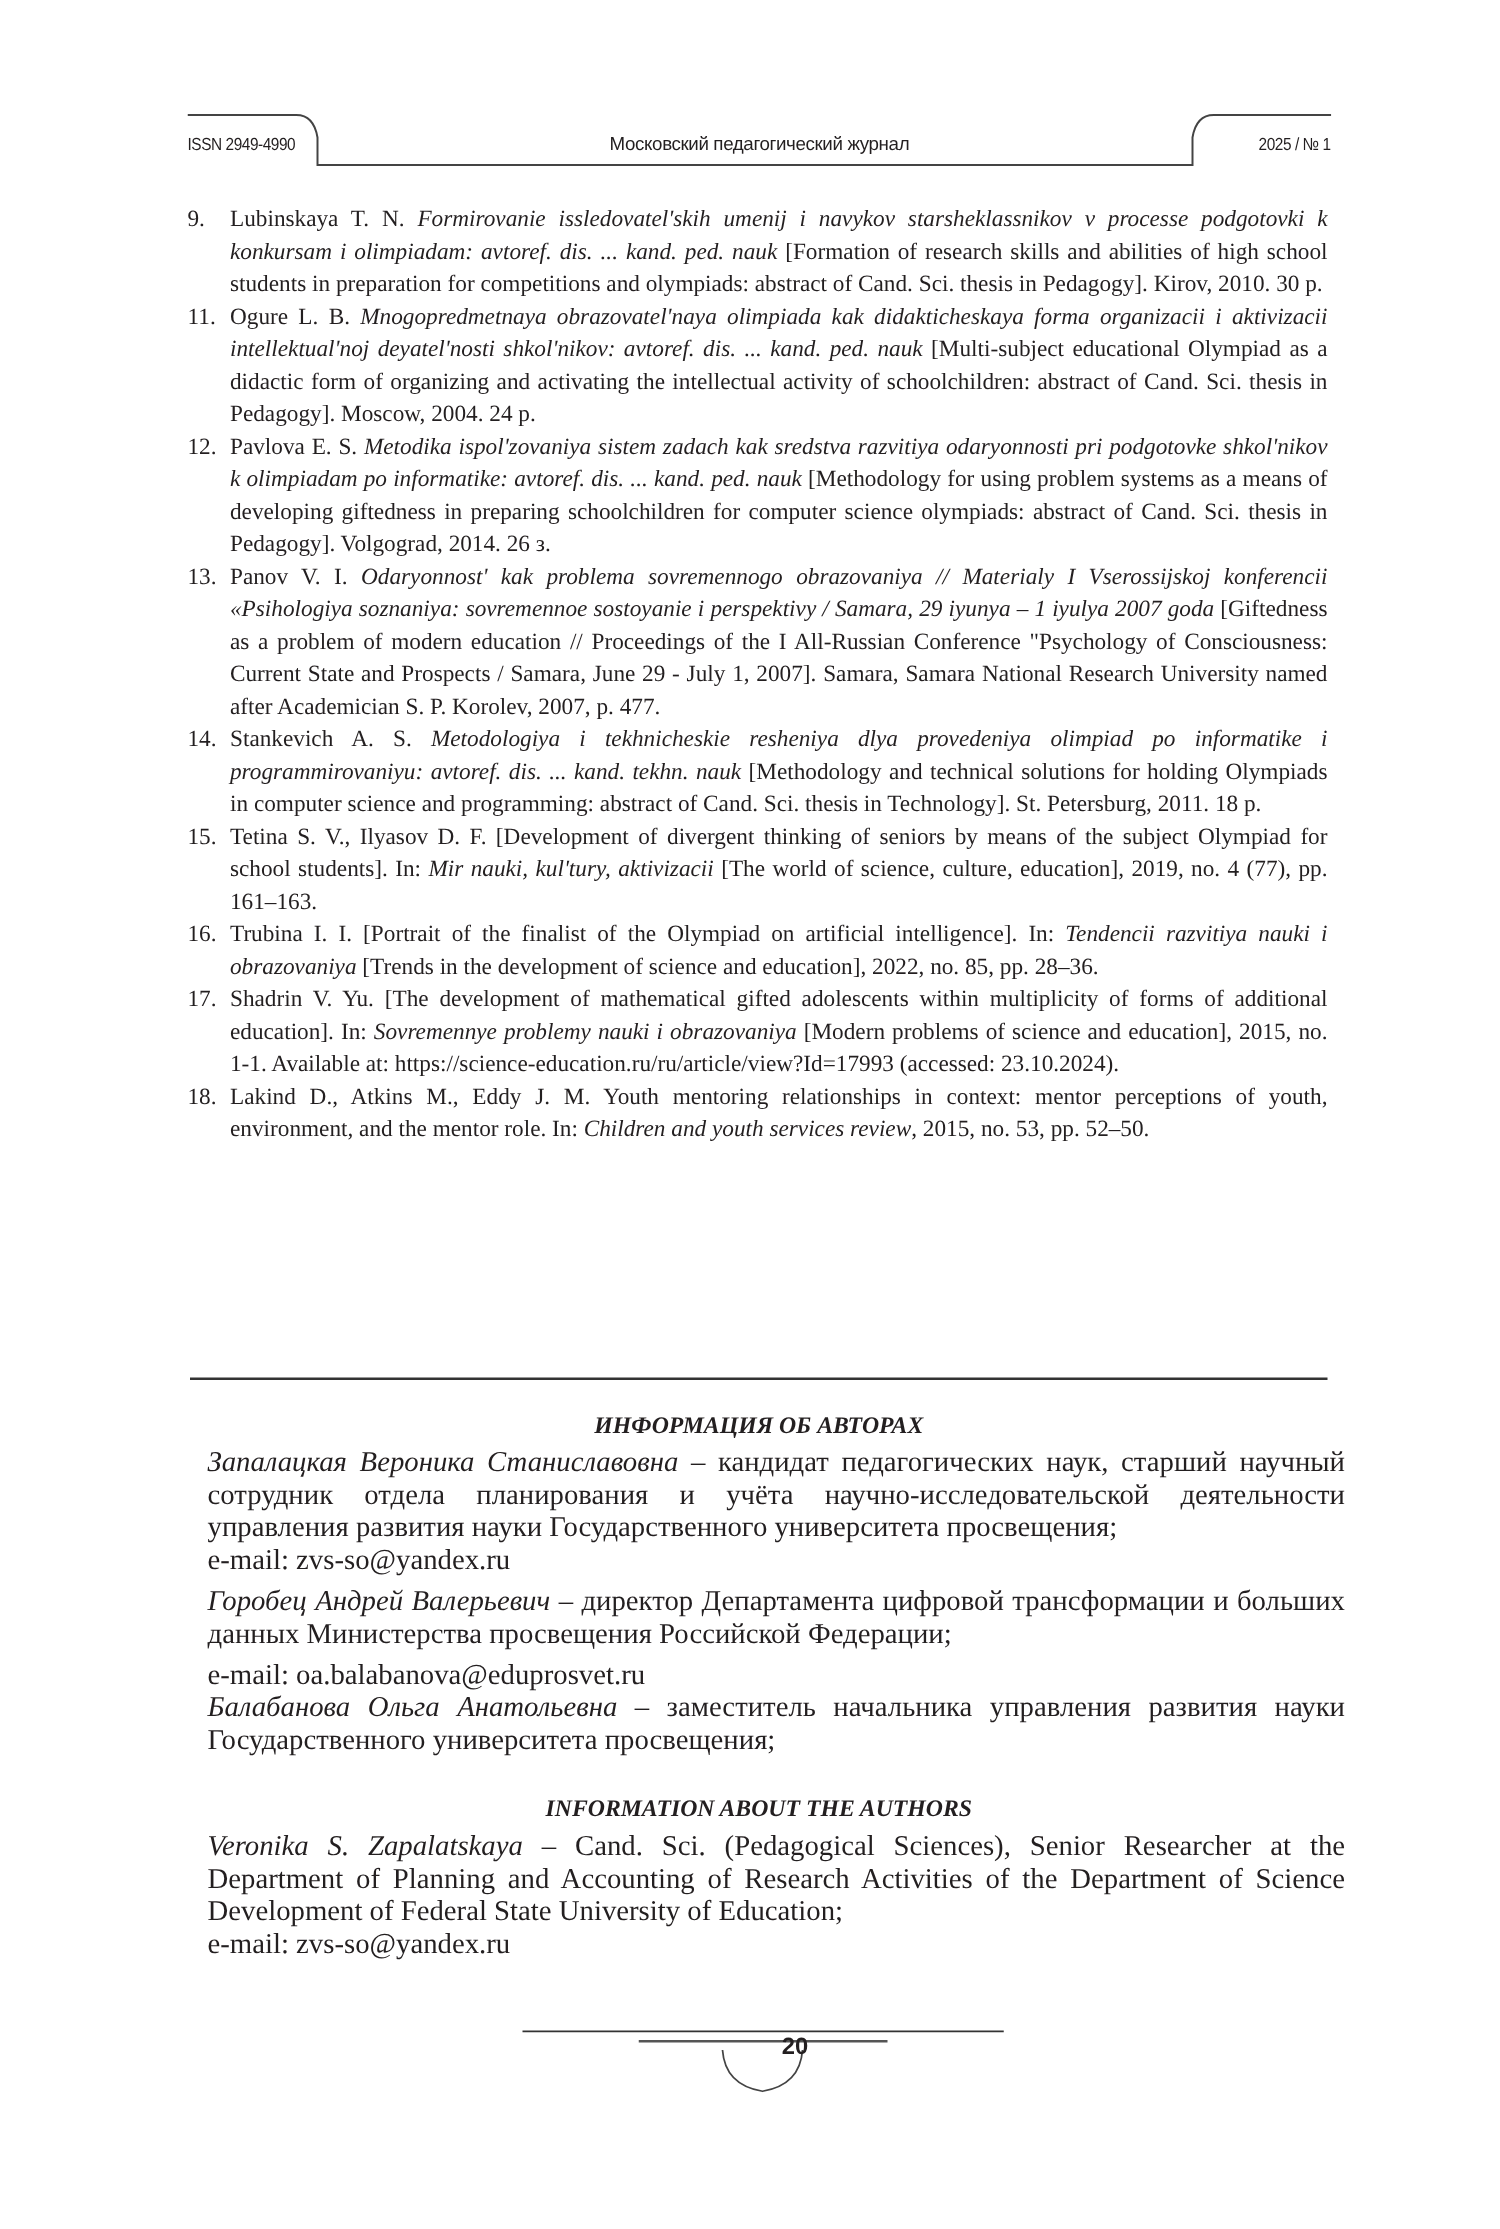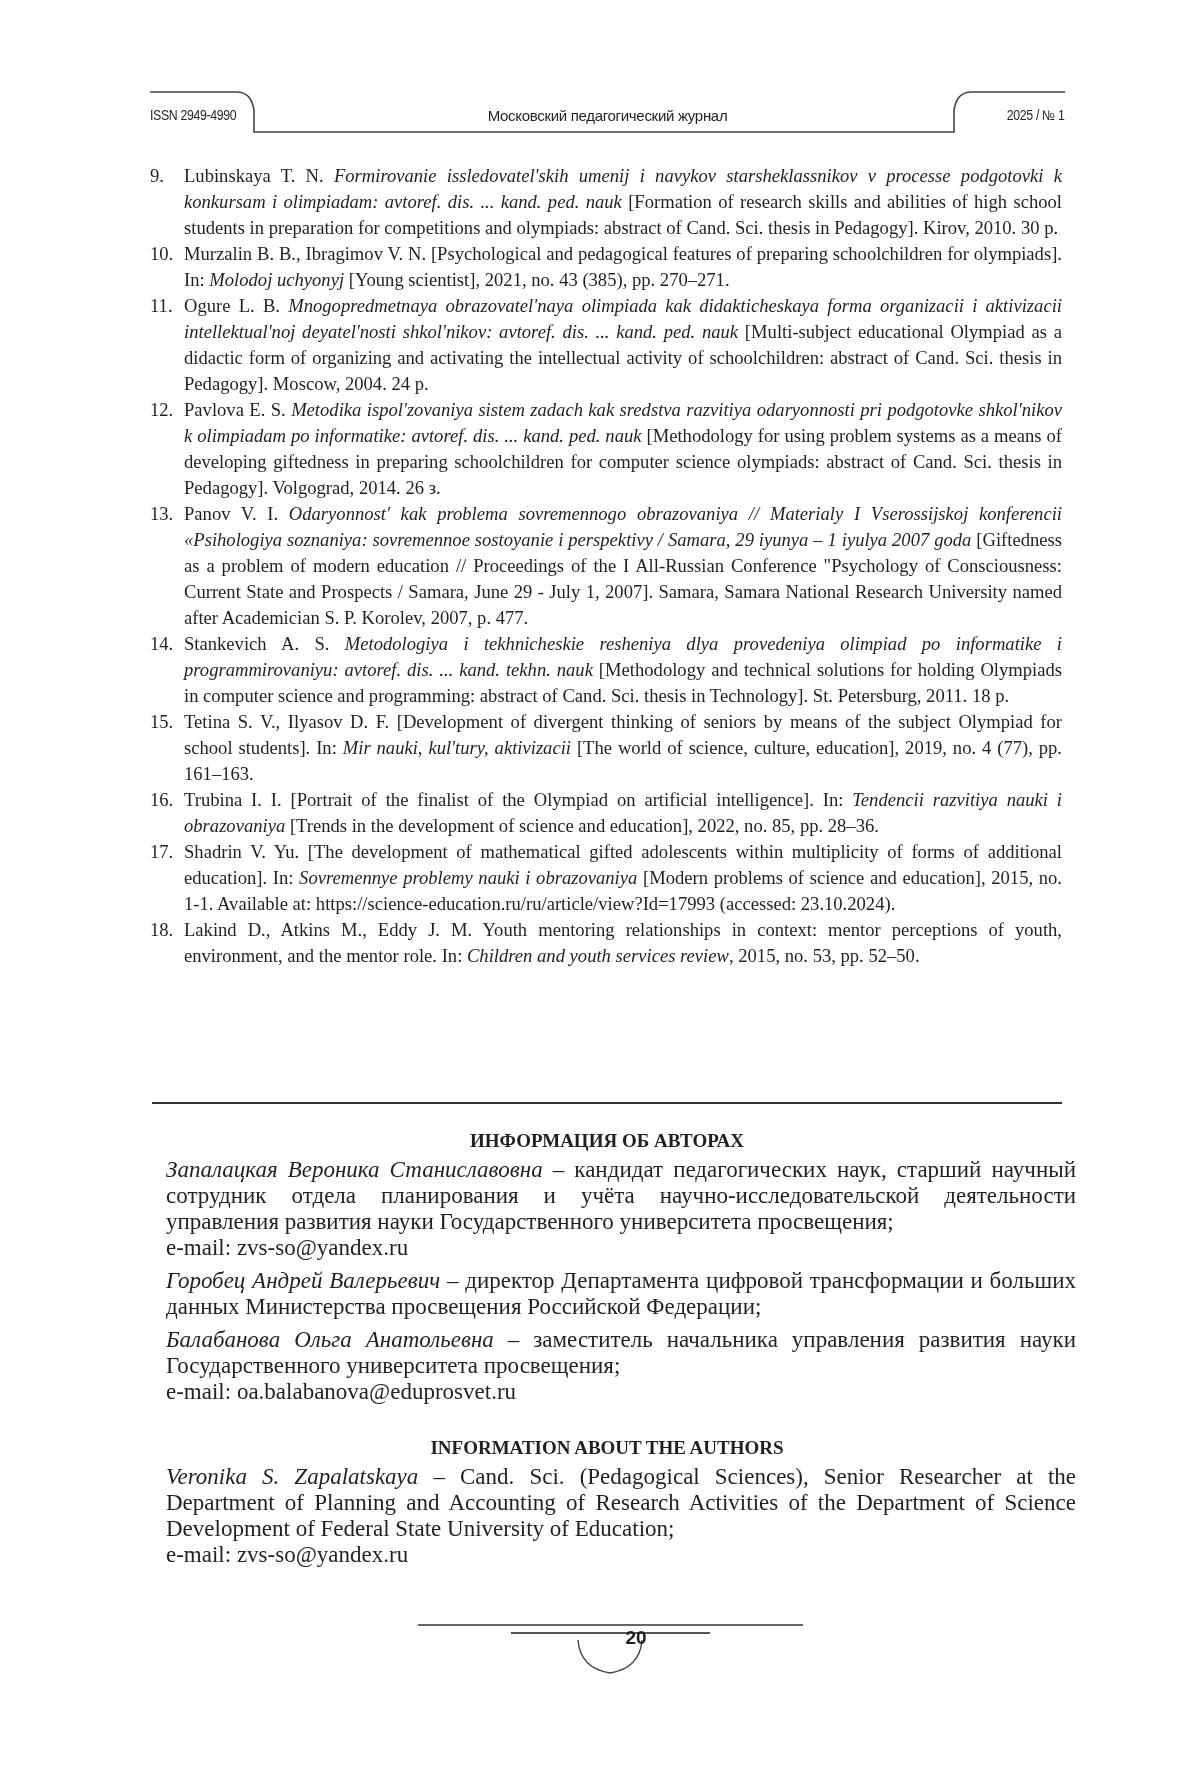--- a/index.html
+++ b/index.html
@@ -19,21 +19,21 @@
   
   .refs { position: absolute; left: 152px; top: 163px; width: 910px; font-size: 18.6px;
           line-height: 26px; text-align: justify; }
   .ref { position: relative; padding-left: 32px; }
   .ref .num { position: absolute; left: -2px; top: 0; }
   .ref i { font-style: italic; }
 
   .rule { position: absolute; left: 152px; width: 910px; height: 2px; background: #333; }
 
   .sec-title { position: absolute; left: 152px; width: 910px; text-align: center;
-               font-weight: bold; font-size: 19px; }
+               font-weight: bold; font-size: 19px; font-style: italic; }
   .info { position: absolute; left: 166px; width: 910px; font-size: 23px; line-height: 26px;
           text-align: justify; }
   .info p { margin: 0; }
   .info .gap { height: 7px; }
 
   
   .footer { position: absolute; left: 0; top: 1600px; width: 1200px; height: 80px; }
   .pgnum { position: absolute; left: 0; width: 1200px; top: 27px; text-align: center;
            font-family: "Liberation Sans", sans-serif; font-weight: bold; font-size: 19px; margin-left: 36px; }
 </style>
@@ -44,42 +44,41 @@
   <svg width="915" height="50">
     <path d="M0 2 H87 Q101 2 104 20 L104 42 H804 L804 20 Q807 2 821 2 H915" fill="none" stroke="#444" stroke-width="1.6"></path>
   </svg>
   <span class="issn">ISSN 2949-4990</span>
   <span class="journal">Московский педагогический журнал</span>
   <span class="issue">2025 / № 1</span>
 </div>
 
 <div class="refs" id="refs">
     <div class="ref"><span class="num">9.</span><span>Lubinskaya T. N. </span><i>Formirovanie issledovatel'skih umenij i navykov starsheklassnikov v processe podgotov­ki k konkursam i olimpiadam: avtoref. dis. ... kand. ped. nauk</i><span> [Formation of research skills and abilities of high school students in preparation for competitions and olympiads: abstract of Cand. Sci. thesis in Pedagogy]. Kirov, 2010. 30 p.</span></div>
-    <div class="ref"><span class="num">10.</span><span>Murzalin B. B., Ibragimov V. N. [Psychological and pedagogical features of preparing schoolchildren for olympiads]. In: </span><i>Molodoj uchyonyj</i><span> [Young scientist], 2021, no. 43 (385), pp. 270–271.</span></div>
     <div class="ref"><span class="num">11.</span><span>Ogure L. B. </span><i>Mnogopredmetnaya obrazovatel'naya olimpiada kak didakticheskaya forma organizacii i aktivizacii intellektual'noj deyatel'nosti shkol'nikov: avtoref. dis. ... kand. ped. nauk</i><span> [Multi-subject edu­cational Olympiad as a didactic form of organizing and activating the intellectual activity of school­children: abstract of Cand. Sci. thesis in Pedagogy]. Moscow, 2004. 24 p.</span></div>
     <div class="ref"><span class="num">12.</span><span>Pavlova E. S. </span><i>Metodika ispol'zovaniya sistem zadach kak sredstva razvitiya odaryonnosti pri podgotovke shkol'nikov k olimpiadam po informatike: avtoref. dis. ... kand. ped. nauk</i><span> [Methodology for using prob­lem systems as a means of developing giftedness in preparing schoolchildren for computer science olympiads: abstract of Cand. Sci. thesis in Pedagogy]. Volgograd, 2014. 26 з.</span></div>
     <div class="ref"><span class="num">13.</span><span>Panov V. I. </span><i>Odaryonnost' kak problema sovremennogo obrazovaniya // Materialy I Vserossijskoj kon­ferencii «Psihologiya soznaniya: sovremennoe sostoyanie i perspektivy / Samara, 29 iyunya – 1 iyulya 2007 goda</i><span> [Giftedness as a problem of modern education // Proceedings of the I All-Russian Con­ference "Psychology of Consciousness: Current State and Prospects / Samara, June 29 - July 1, 2007]. Samara, Samara National Research University named after Academician S. P. Korolev, 2007, p. 477.</span></div>
     <div class="ref"><span class="num">14.</span><span>Stankevich A. S. </span><i>Metodologiya i tekhnicheskie resheniya dlya provedeniya olimpiad po informatike i programmirovaniyu: avtoref. dis. ... kand. tekhn. nauk</i><span> [Methodology and technical solutions for hold­ing Olympiads in computer science and programming: abstract of Cand. Sci. thesis in Technology]. St. Petersburg, 2011. 18 p.</span></div>
     <div class="ref"><span class="num">15.</span><span>Tetina S. V., Ilyasov D. F. [Development of divergent thinking of seniors by means of the subject Olym­piad for school students]. In: </span><i>Mir nauki, kul'tury, aktivizacii</i><span> [The world of science, culture, educa­tion], 2019, no. 4 (77), pp. 161–163.</span></div>
     <div class="ref"><span class="num">16.</span><span>Trubina I. I. [Portrait of the finalist of the Olympiad on artificial intelligence]. In: </span><i>Tendencii razvitiya nauki i obrazovaniya</i><span> [Trends in the development of science and education], 2022, no. 85, pp. 28–36.</span></div>
     <div class="ref"><span class="num">17.</span><span>Shadrin V. Yu. [The development of mathematical gifted adolescents within multiplicity of forms of additional education]. In: </span><i>Sovremennye problemy nauki i obrazovaniya</i><span> [Modern problems of science and education], 2015, no. 1-1. Available at: https://science-education.ru/ru/article/view?Id=17993 (ac­cessed: 23.10.2024).</span></div>
     <div class="ref"><span class="num">18.</span><span>Lakind D., Atkins M., Eddy J. M. Youth mentoring relationships in context: mentor perceptions of youth, environment, and the mentor role. In: </span><i>Children and youth services review</i><span>, 2015, no. 53, pp. 52–50.</span></div>
   </div>
 
 <div class="rule" style="top:1102px"></div>
 
 <div class="sec-title" style="top:1130px">ИНФОРМАЦИЯ ОБ АВТОРАХ</div>
 <div class="info" style="top:1157px" id="info-ru">
     <p><i>Запалацкая Вероника Станиславовна</i><span> – кандидат педагогических наук, старший научный сотруд­ник отдела планирования и учёта научно-исследовательской деятельности управления развития науки Государственного университета просвещения;</span></p>
     <p>e-mail: zvs-so@yandex.ru</p>
     <div class="gap"></div>
     <p><i>Горобец Андрей Валерьевич</i><span> – директор Департамента цифровой трансформации и больших дан­ных Министерства просвещения Российской Федерации;</span></p>
     <div class="gap"></div>
+    <p>e-mail: oa.balabanova@eduprosvet.ru</p>
     <p><i>Балабанова Ольга Анатольевна</i><span> – заместитель начальника управления развития науки Государ­ственного университета просвещения;</span></p>
-    <p>e-mail: oa.balabanova@eduprosvet.ru</p>
   </div>
 
 <div class="sec-title" style="top:1437px">INFORMATION ABOUT THE AUTHORS</div>
 <div class="info" style="top:1464px" id="info-en">
     <p><i>Veronika S. Zapalatskaya</i><span> – Cand. Sci. (Pedagogical Sciences), Senior Researcher at the Department of Planning and Accounting of Research Activities of the Department of Science Development of Federal State University of Education;</span></p>
     <p>e-mail: zvs-so@yandex.ru</p>
   </div>
 
 <div class="footer">
   <svg width="1200" height="80">

